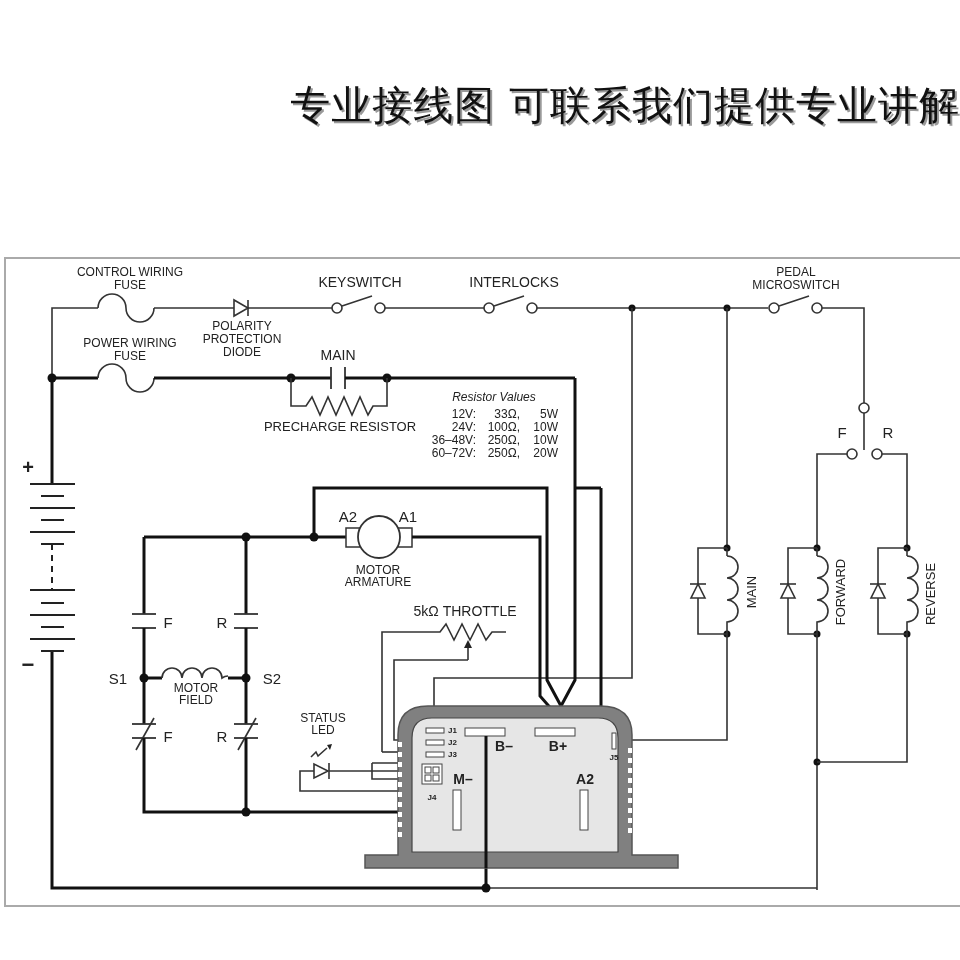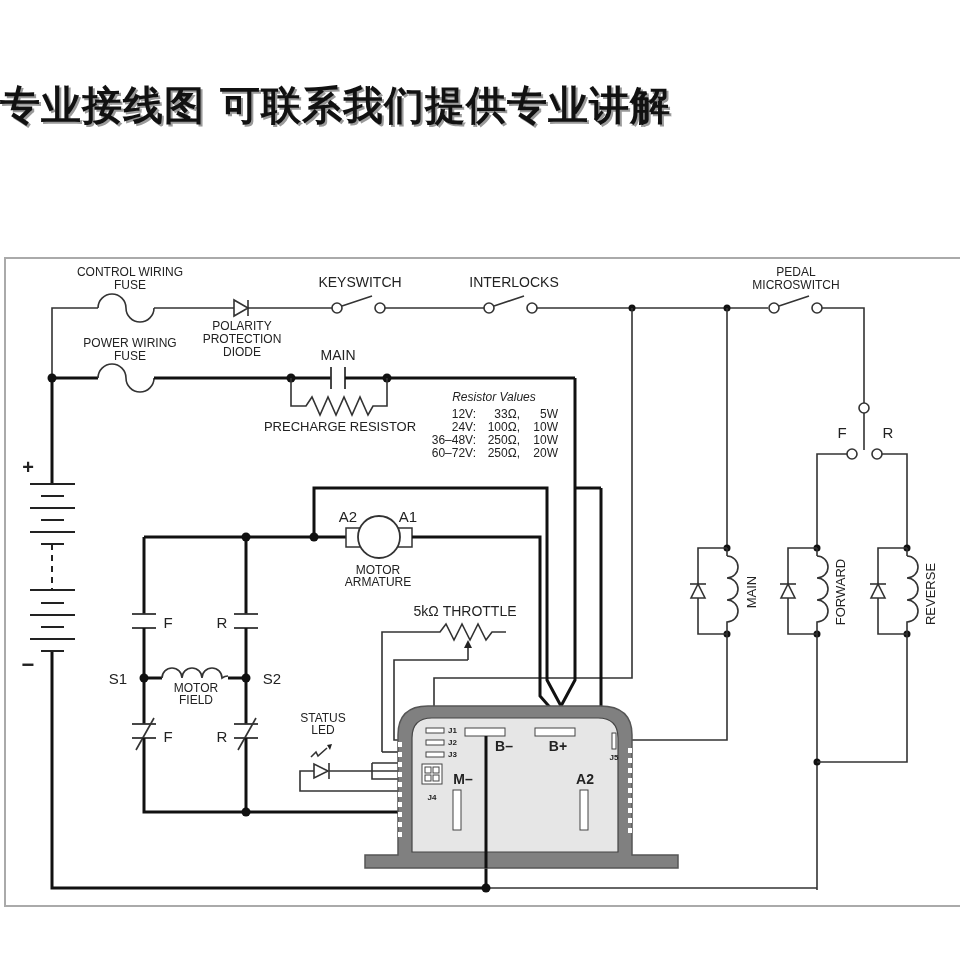--- a/index.html
+++ b/index.html
@@ -1,17 +1,17 @@
 <!DOCTYPE html>
 <html><head>
 <meta charset="utf-8">
 <style>
   html, body { margin:0; padding:0; background:#ffffff; }
   body { width:960px; height:960px; position:relative; overflow:hidden; font-family:"Liberation Sans", sans-serif; }
-  .banner { position:absolute; left:0; top:78px; width:960px; text-align:left; font-family:"DejaVu Sans", sans-serif; font-weight:bold; font-size:40px; color:#111; letter-spacing:1px; text-shadow:2px 2px 0 #9a9a9a; }
+  .banner { position:absolute; left:0; top:78px; width:960px; text-align:right; font-family:"DejaVu Sans", sans-serif; font-weight:normal; font-size:40px; color:#111; letter-spacing:1px; text-shadow:2px 2px 0 #9a9a9a; }
   svg { position:absolute; left:0; top:0; }
   .lbl { font-family:"Liberation Sans", sans-serif; fill:#222; }
   .thin { stroke:#333; stroke-width:1.6; fill:none; }
   .thick { stroke:#111; stroke-width:3; fill:none; }
   .dot { fill:#111; }
   .term { fill:#fff; stroke:#333; stroke-width:1.6; }
 </style>
 </head>
 <body>
 

